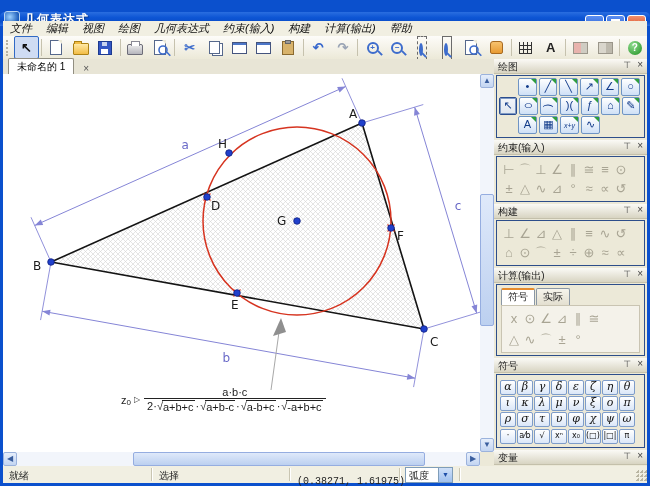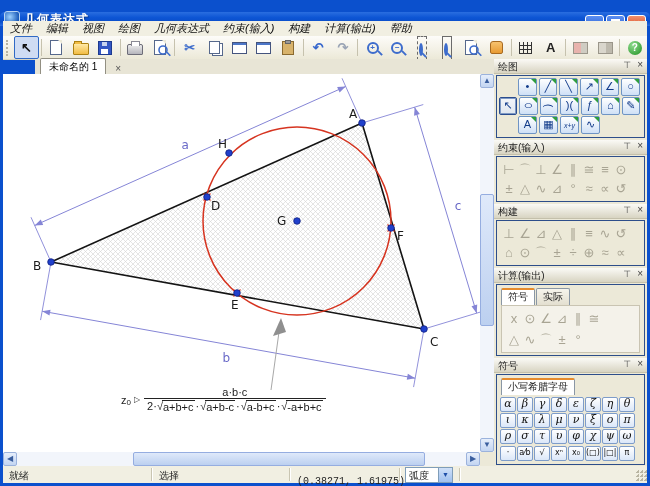--- a/index.html
+++ b/index.html
@@ -51,21 +51,21 @@
   .ic-zoombox.solid{border-style:solid;}
   .magpage{position:relative;}
   .magpage .ic-mag{position:absolute;left:2px;top:3px;transform:scale(.8);}
   .ic-hand{width:11px;height:11px;background:linear-gradient(#f7c26e,#e89b32);border:1px solid #a86a1f;border-radius:3px 3px 2px 2px;}
   .ic-grid{width:13px;height:12px;background:repeating-linear-gradient(0deg,#333 0 1px,transparent 1px 4px),repeating-linear-gradient(90deg,#333 0 1px,transparent 1px 4px);}
   .ic-blocks{width:13px;height:10px;border:1px solid #9a968a;background:linear-gradient(90deg,#e8b3ad 50%,#cfccc2 50%);}
   .ic-blocks.b2{background:linear-gradient(90deg,#d9d6cc 50%,#bdb9ad 50%);}
   .ic-help{width:14px;height:14px;border-radius:50%;background:radial-gradient(circle at 35% 30%,#8fdc8f,#1e8f1e);
     color:#fff;font-size:10px;font-weight:bold;text-align:center;line-height:14px;}
   
-  #tabbar{position:absolute;left:3px;top:59px;width:491px;height:15px;background:#e8e5d6;border-bottom:1px solid #928f82;display:flex;align-items:flex-end;margin-left:32px;}
+  #tabbar{position:absolute;left:3px;top:59px;width:491px;height:15px;background:#e8e5d6;border-bottom:1px solid #928f82;display:flex;align-items:flex-end;}
   #doc-tab{margin-left:5px;height:14px;background:#fff;border:1px solid #928f82;border-bottom:none;border-radius:2px 2px 0 0;
     font-size:10px;padding:1px 8px 0 8px;}
   #tab-close{font-size:10px;color:#555;margin-left:6px;padding:0 3px;}
   
   #canvas{position:absolute;left:3px;top:74px;width:477px;height:378px;background:#fff;overflow:hidden;}
   #geom{position:absolute;left:0;top:0;}
   #formula{position:absolute;left:118px;top:312px;display:flex;align-items:center;font-size:11px;color:#1c1c1c;}
   #formula .zsub{font-size:8px;margin-top:6px;}
   #formula .marker{font-size:8px;margin:0 4px 0 3px;color:#333;}
   .frac{display:inline-block;text-align:center;}
@@ -449,21 +449,20 @@
           </div>
       </div>
     </div>
 
     <div class="phdr">
       <span>符号</span>
       <span class="pin">⊤</span><span class="cls">×</span>
     </div>
     <div class="pbox">
       <div class="xtabs">
-        <span class="xtab act">小写希腊字母</span>
       </div>
       <div id="greek-grid" style="padding:2px 1px 0 1px;">
           <div class="krow">
             <span class="gk">α</span>
             <span class="gk">β</span>
             <span class="gk">γ</span>
             <span class="gk">δ</span>
             <span class="gk">ε</span>
             <span class="gk">ζ</span>
             <span class="gk">η</span>

